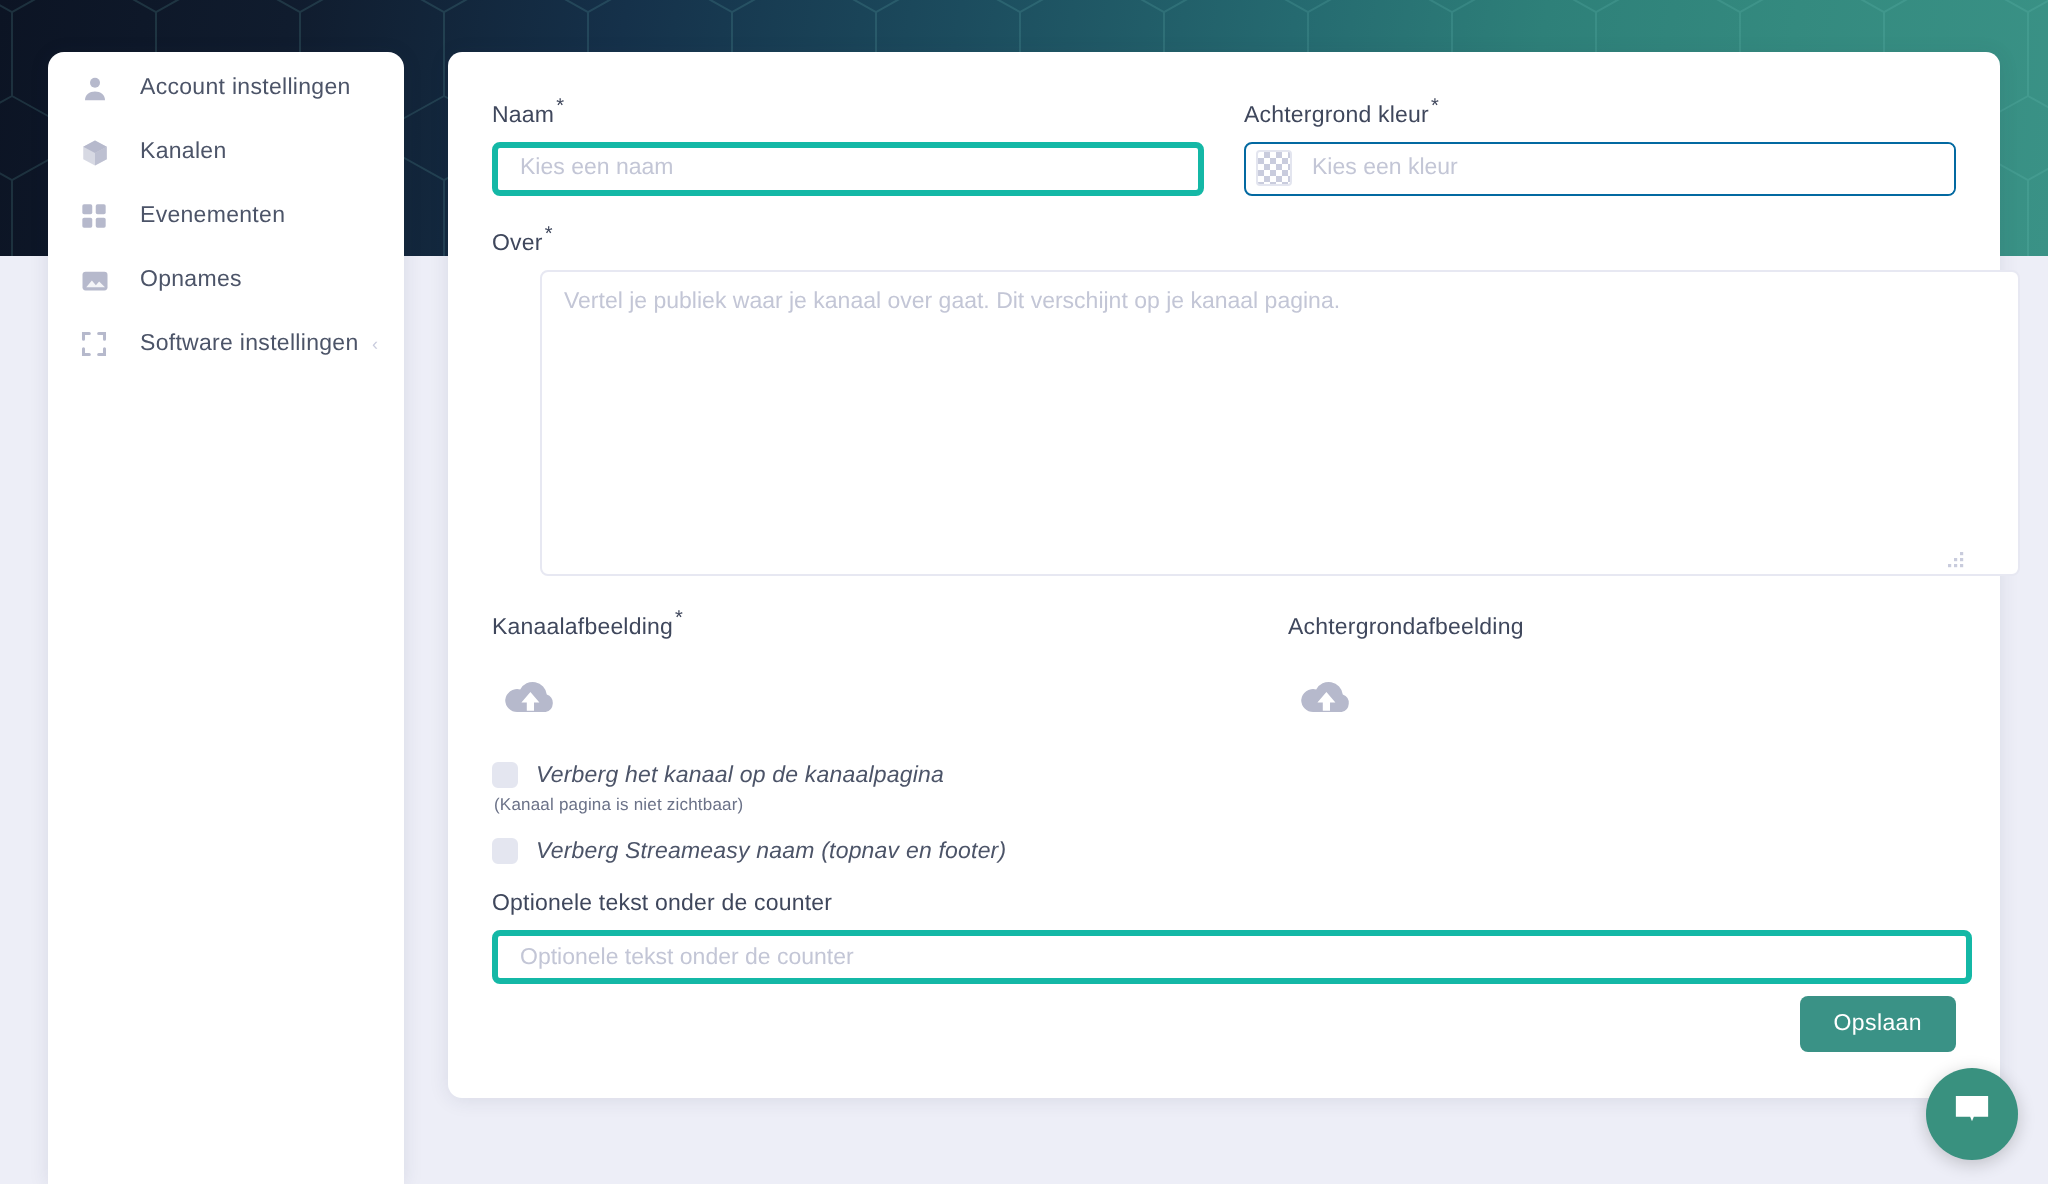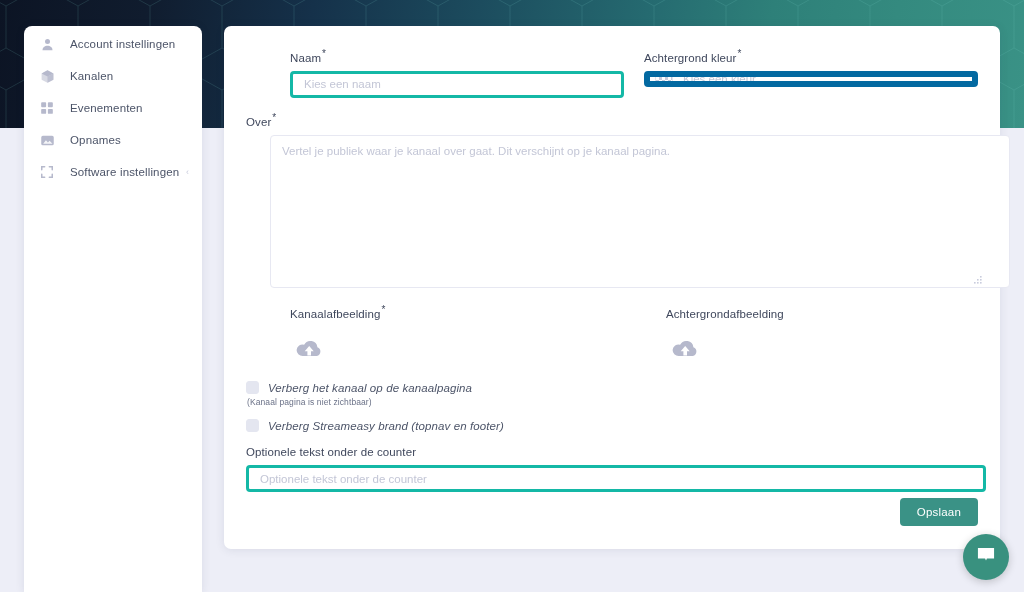--- a/index.html
+++ b/index.html
@@ -77,21 +77,21 @@
   #main-card {
     position: absolute;
     left: 224px; top: 26px;
     width: 776px; height: 523px;
     background: #ffffff;
     border-radius: 7px;
     box-shadow: 0 1px 10px rgba(40,46,80,.10);
     z-index: 3;
     padding: 22px 22px 0 22px;
   }
-  .form-row { display: flex; gap: 0; margin-left: 44px; }
+  .form-row { display: flex; gap: 0; }
   .col-left { width: 362px; }
   .col-right { width: 362px; margin-left: 20px; }
 
   .field-label {
     font-size: 11.5px;
     color: #3f475c;
     letter-spacing: .1px;
     margin-bottom: 7px;
     display: block;
   }
@@ -112,22 +112,22 @@
     padding: 0 11px;
     outline: none;
     font-family: "Liberation Sans", sans-serif;
   }
   .txt-input::placeholder { color: #c3c6d6; }
 
   
   .color-field {
     display: flex;
     align-items: center;
-    height: 16px;
-    border: 6px solid #0369a1;
+    height: 27px;
+    border: 1px solid #0369a1;
     border-radius: 4px;
     background: #fff;
     padding: 0 0 0 5px;
     overflow: hidden;
   }
   .swatch {
     width: 18px; height: 18px;
     border-radius: 2px;
     flex: 0 0 18px;
     background-color: #ffffff;
@@ -412,21 +412,21 @@
 
   <div style="margin-top:12px;">
     <div class="check-row">
       <span class="cbox"></span>
       <span class="check-label">Verberg het kanaal op de kanaalpagina</span>
     </div>
     <div class="check-hint">(Kanaal pagina is niet zichtbaar)</div>
 
     <div class="check-row" style="margin-top:12px;">
       <span class="cbox"></span>
-      <span class="check-label">Verberg Streameasy brand (topnav en footer)</span>
+      <span class="check-label">Verberg Streameasy naam (topnav en footer)</span>
     </div>
   </div>
 
   <div style="margin-top:14px;">
     <label class="field-label">Optionele tekst onder de counter</label>
     <input class="txt-input" type="text" style="width: 740px;" placeholder="Optionele tekst onder de counter">
   </div>
 
   <button class="save-btn">Opslaan</button>
 </main>

